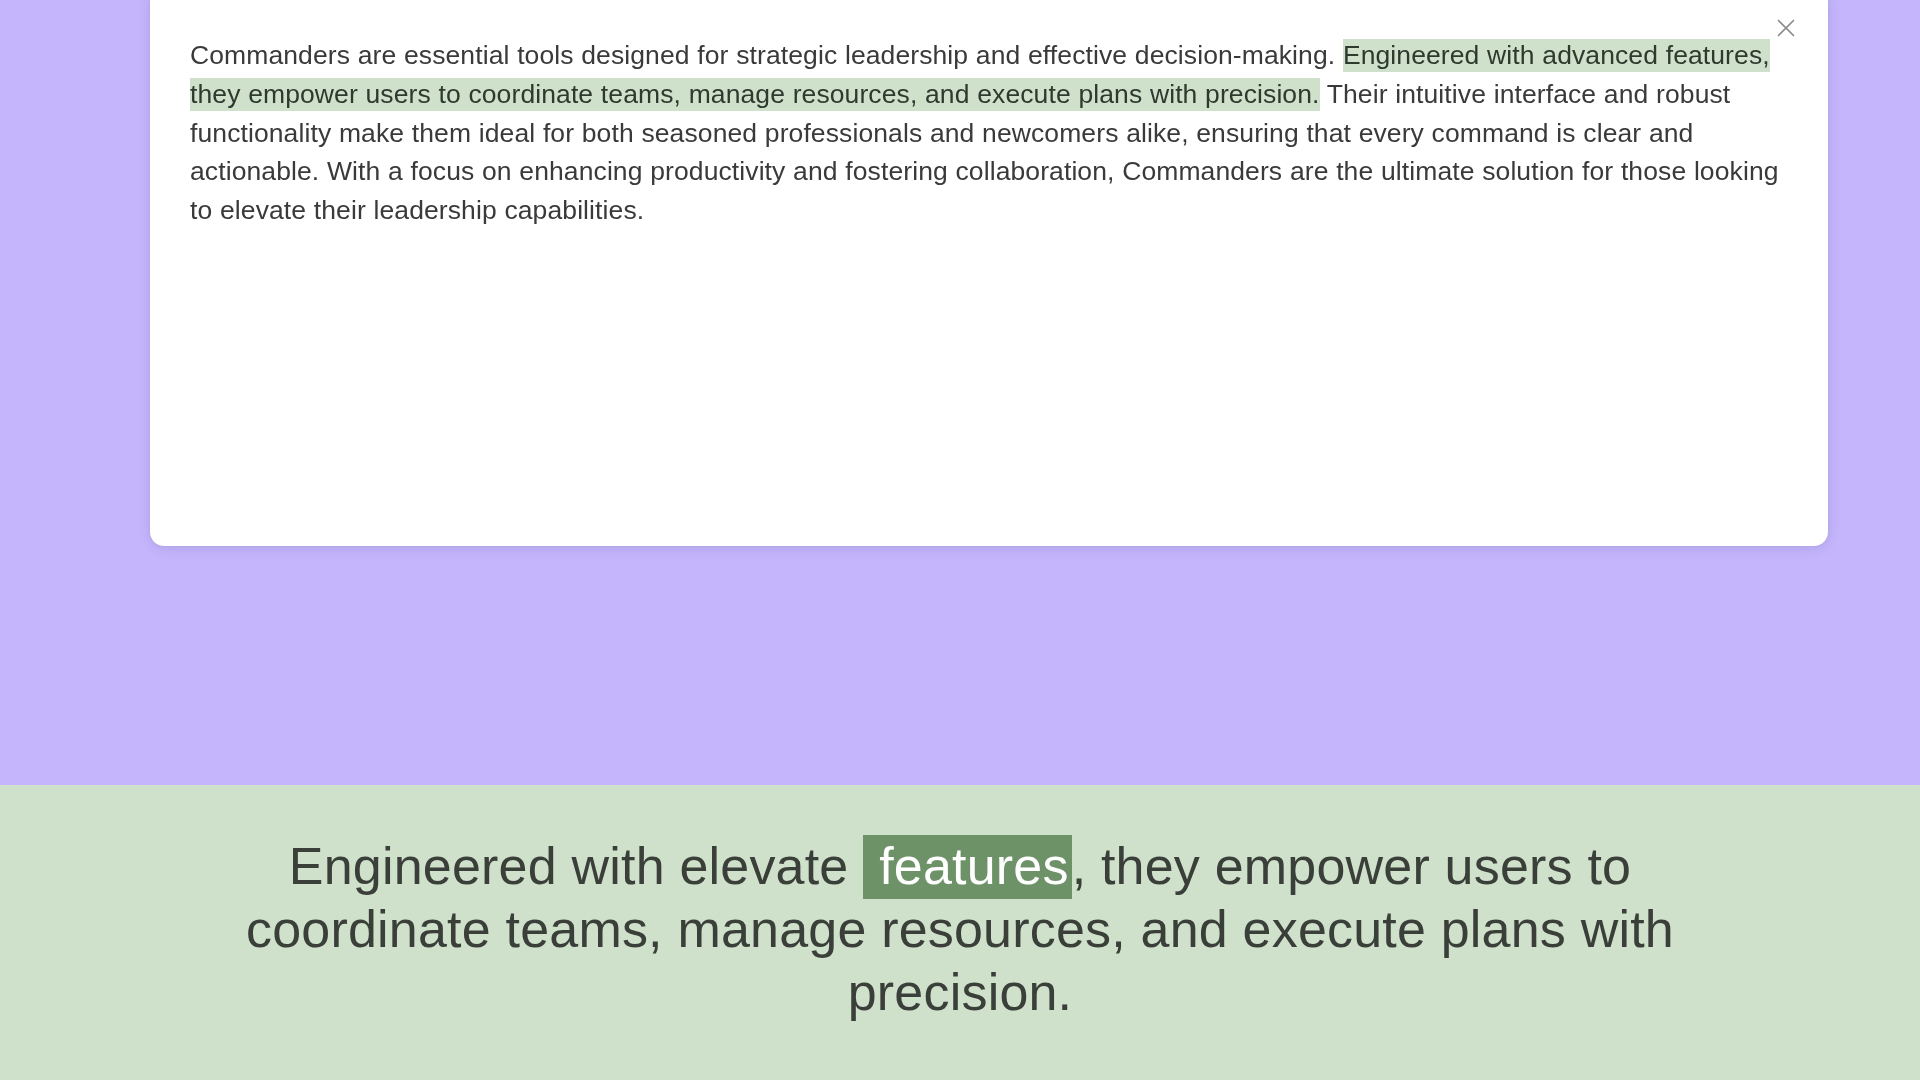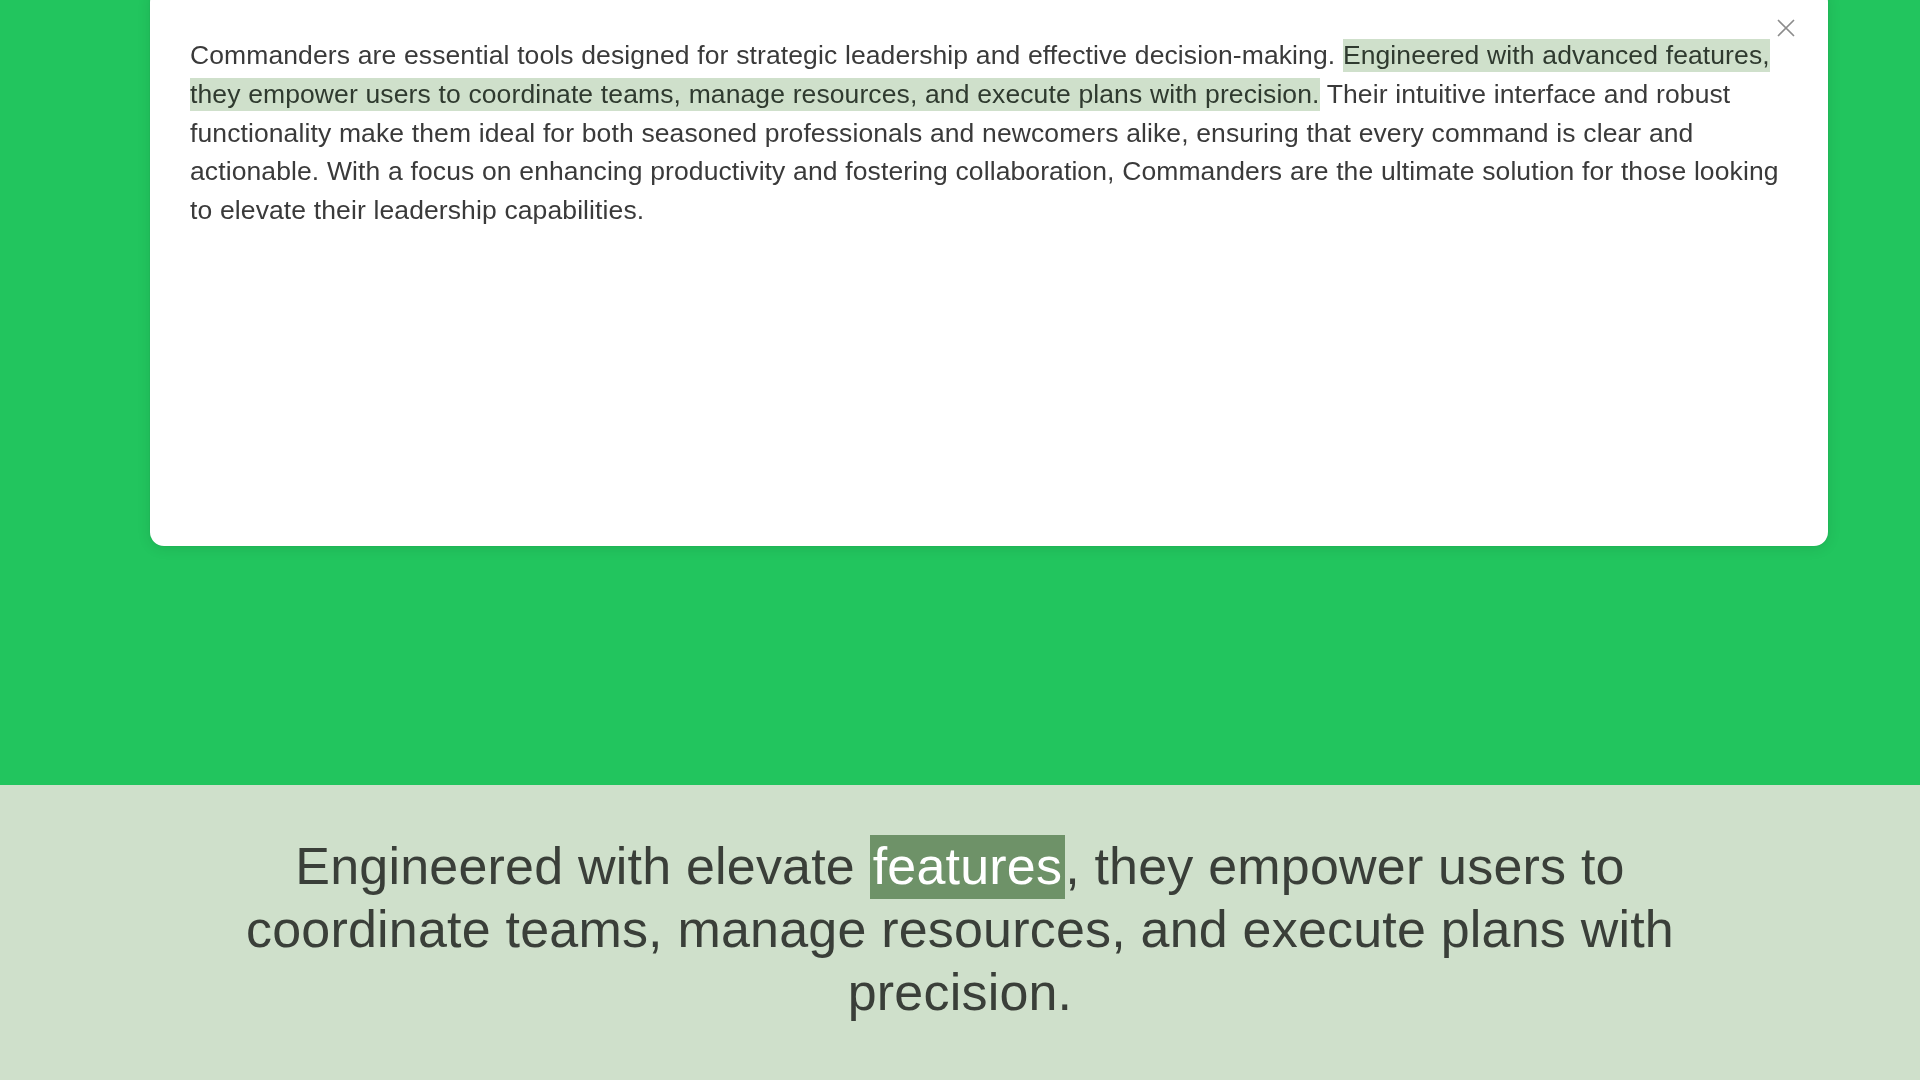--- a/index.html
+++ b/index.html
@@ -15,21 +15,21 @@
     position: relative;
   }
 
   
   .card-wrap {
     position: absolute;
     left: 0;
     top: 0;
     width: 1920px;
     height: 785px;
-    background: #22c55e;
+    background: #c4b5fd;
   }
 
   .card {
     position: absolute;
     left: 150px;
     top: -12px;
     width: 1678px;
     height: 558px;
     background: #ffffff;
     border-radius: 14px;
@@ -104,21 +104,21 @@
     font-size: 52px;
     line-height: 63px;
     font-weight: 400;
     color: #3a3f39;
     letter-spacing: 0.2px;
   }
 
   .hl-strong {
     background: #6e9268;
     color: #ffffff;
-    padding: 2px 3px 4px 3px;
+    padding: 2px 3px 4px 16px;
     box-decoration-break: clone;
     -webkit-box-decoration-break: clone;
   }
 </style>
 </head>
 <body>
 
 <div class="card-wrap">
 
   <div class="card">

